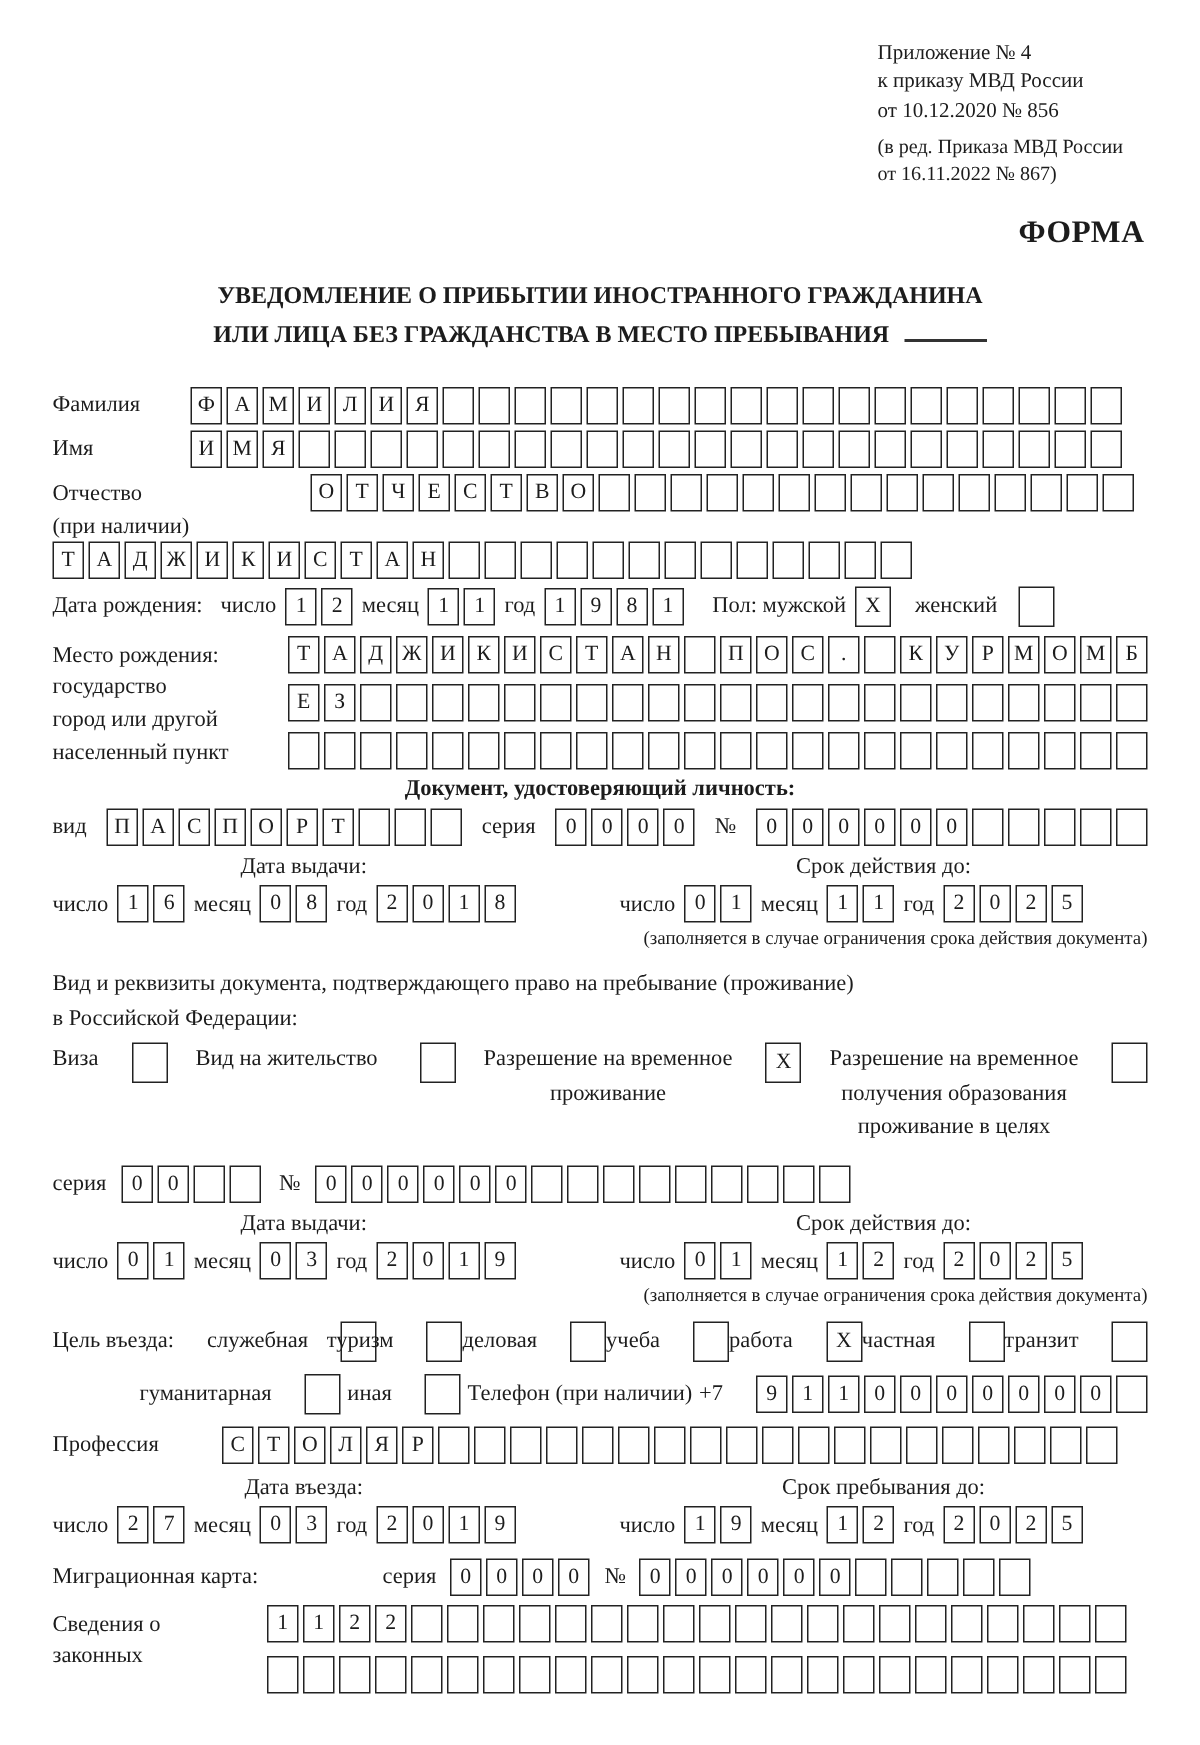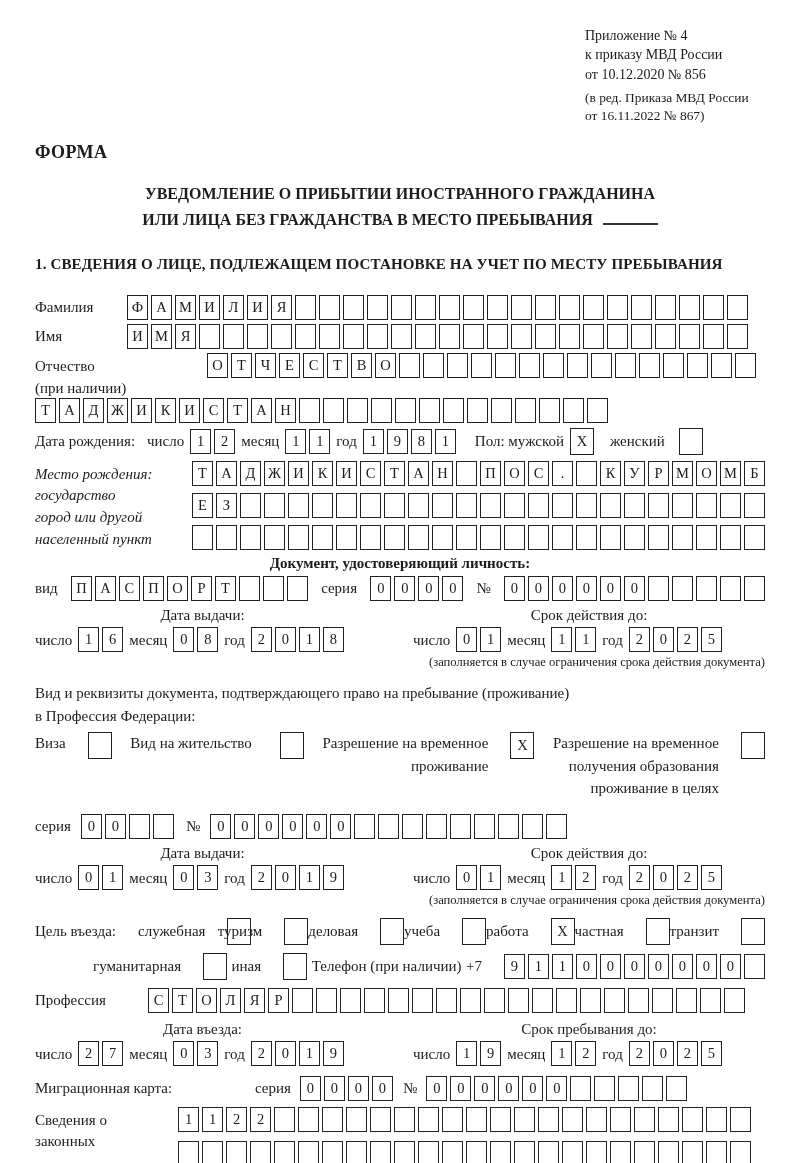--- a/index.html
+++ b/index.html
@@ -6,21 +6,21 @@
   html,body { width:800px; }
   body {
     height:1163px; overflow:hidden; background:#ffffff; color:#1c1c1c;
     font-family:"Liberation Serif","DejaVu Serif",serif; font-size:15px;
   }
   .page { padding:26px 35px 0 35px; width:800px; }
 
   
   .annex { margin-left:550px; width:215px; font-size:14px; line-height:1.38; }
   .annex .sub { font-size:13.4px; margin-top:5px; }
-  .forma { font-weight:bold; font-size:18px; margin-top:16px; padding-right:2px; letter-spacing:.4px; }
+  .forma { text-align:right; font-weight:bold; font-size:21px; margin-top:16px; padding-right:2px; letter-spacing:.4px; }
 
   
   .title { text-align:center; font-weight:bold; font-size:16px; line-height:1.6; margin-top:18px; }
   .blank { display:inline-block; width:55px; border-bottom:2.2px solid #333; height:14px; margin-left:10px; }
   .s1 { font-weight:bold; font-size:15.1px; margin-top:24px; letter-spacing:.1px; }
 
   
   .cells { display:flex; gap:3px; flex:none; }
   .cell {
     width:21px; height:25px; border:1.8px solid #222; flex:none;
@@ -32,32 +32,32 @@
 
   .row { display:flex; align-items:flex-start; }
   .mid { align-items:center; }
   .lb { flex:none; padding-top:3px; }
   .mid .lb { padding-top:0; }
   .lbcol div { line-height:1.45; }
 
   .w-surname { width:92px; }
   .w-patr { width:172px; }
   .w-citiz { width:137px; }
-  .w-place { width:157px;font-style:italic; }
+  .w-place { width:157px; }
   .w-guard { width:143px; }
 
   .dgroup { display:flex; align-items:center; gap:6px; flex:none; }
   .datepair { display:flex; justify-content:space-between; }
   .dp-head { text-align:center; margin-bottom:3px; }
   .dp-note { font-size:12.6px; margin-top:3px; text-align:right; white-space:nowrap; }
 
   .center-h { text-align:center; font-weight:bold; margin-top:4px; font-size:15px; }
   .pair { display:flex; align-items:center; gap:22px; }
   .pair-top { align-items:flex-start; }
-  .opt-label { text-align:right; line-height:1.5; }.mt4{margin-top:4px}.mt5{margin-top:5px}.mt6{margin-top:6px}
+  .opt-label { text-align:center; line-height:1.5; }.mt4{margin-top:4px}.mt5{margin-top:5px}.mt6{margin-top:6px}
   .mt8{margin-top:8px}.mt10{margin-top:10px}.mt14{margin-top:14px}
   .para { margin-top:12px; line-height:1.55; }
 </style>
 </head>
 <body>
 
 <div class="page">
 
   <div class="annex">
     <div>Приложение № 4</div>
@@ -68,21 +68,20 @@
       <div>от 16.11.2022 № 867)</div>
     </div>
   </div>
   <div class="forma">ФОРМА</div>
 
   <div class="title">
     <div>УВЕДОМЛЕНИЕ О ПРИБЫТИИ ИНОСТРАННОГО ГРАЖДАНИНА</div>
     <div><span>ИЛИ ЛИЦА БЕЗ ГРАЖДАНСТВА В МЕСТО ПРЕБЫВАНИЯ</span><span class="blank"></span></div>
   </div>
 
-  <div class="s1">1. СВЕДЕНИЯ О ЛИЦЕ, ПОДЛЕЖАЩЕМ ПОСТАНОВКЕ НА УЧЕТ ПО МЕСТУ ПРЕБЫВАНИЯ</div>
 
   <div class="row mid" style="margin-top:22px">
     <span class="lb w-surname">Фамилия</span>
     <span class="cells">
         <span class="cell">Ф</span>
         <span class="cell">А</span>
         <span class="cell">М</span>
         <span class="cell">И</span>
         <span class="cell">Л</span>
         <span class="cell">И</span>
@@ -404,21 +403,21 @@
             <span class="cell">2</span>
             <span class="cell">5</span>
           </span>
       </div>
       <div class="dp-note">(заполняется в случае ограничения срока действия документа)</div>
     </div>
   </div>
 
   <div class="para">
     <div>Вид и реквизиты документа, подтверждающего право на пребывание (проживание)</div>
-    <div>в Профессия Федерации:</div>
+    <div>в Российской Федерации:</div>
   </div>
 
   <div class="row mt4" style="justify-content:space-between">
     <div class="pair pair-top">
       <span class="lb">Виза</span>
       <span class="cells cbx">
           <span class="cell"></span>
         </span>
     </div>
     <div class="pair pair-top">

